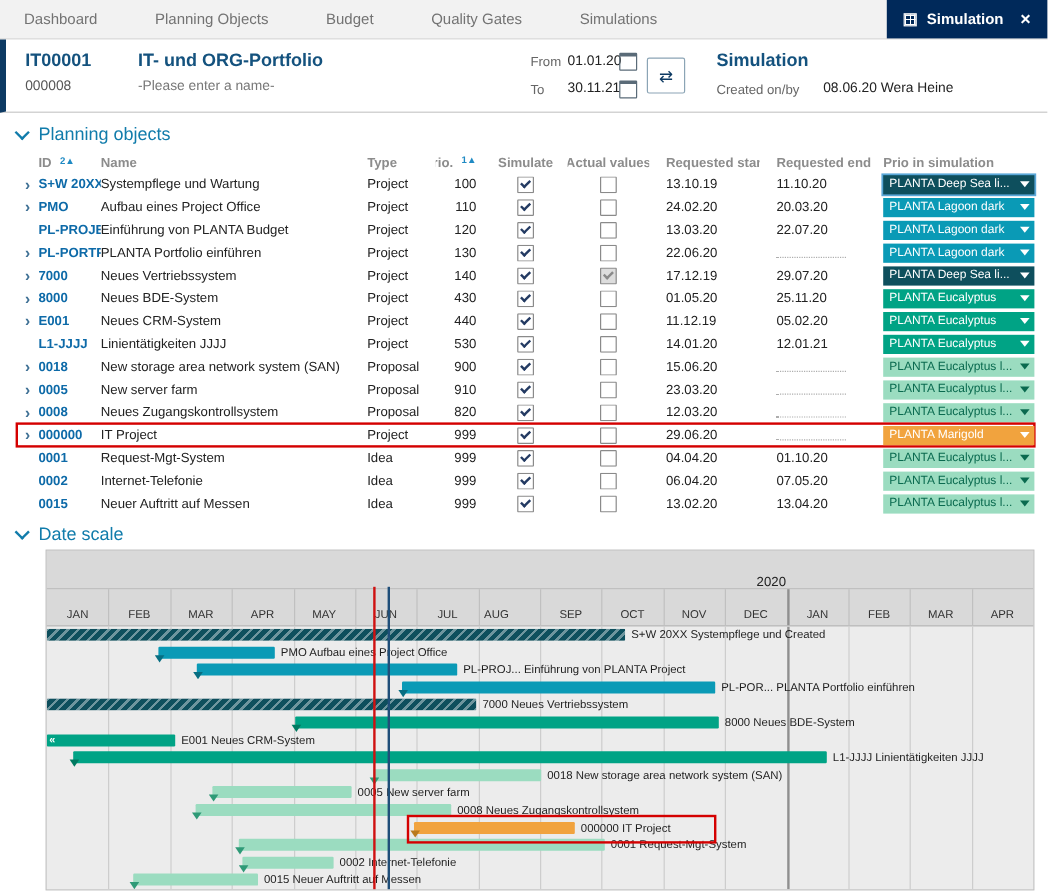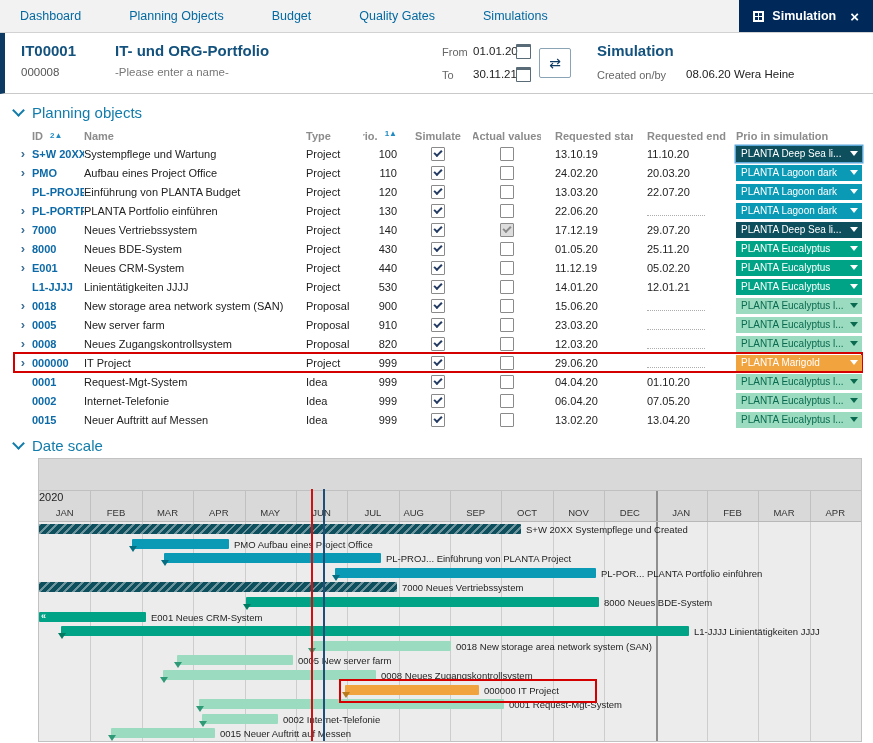--- a/index.html
+++ b/index.html
@@ -1,20 +1,20 @@
 <!DOCTYPE html>
 <html><head>
 <meta charset="utf-8">
 <style>
   html,body{margin:0;padding:0;width:873px;height:743px;overflow:hidden;background:#fff;
     font-family:"Liberation Sans", sans-serif;-webkit-font-smoothing:antialiased;}
   
   .topnav{height:33px;background:#f2f2f2;border-bottom:1px solid #d2d2d2;display:flex;align-items:stretch;box-sizing:border-box;}
   #nav-tabs{display:flex;align-items:stretch;flex:1;}
-  .nav-tab{display:flex;align-items:center;margin-left:48px;font-size:12.5px;color:#0369a1;cursor:pointer;white-space:nowrap;}
+  .nav-tab{display:flex;align-items:center;margin-left:48px;font-size:12.5px;color:#737373;cursor:pointer;white-space:nowrap;}
   .nav-tab:first-child{margin-left:20px;}
   .nav-active{display:flex;align-items:center;background:#00295a;color:#fff;padding:0 14px;gap:8px;font-size:12.5px;font-weight:bold;cursor:pointer;}
   .grid-icon{width:11px;height:11px;border:1px solid #fff;box-sizing:border-box;
     background-image:repeating-linear-gradient(0deg,#fff 0 1px,transparent 1px 4px),repeating-linear-gradient(90deg,#fff 0 1px,transparent 1px 4px);}
   .closex{font-size:15px;font-weight:bold;margin-left:6px;cursor:pointer;}
   
   .hdr{position:relative;height:61px;border-bottom:1px solid #c9c9c9;border-left:5px solid #0d3a63;box-sizing:border-box;background:#fff;}
   .ht{position:absolute;font-size:15px;font-weight:bold;color:#14527e;white-space:nowrap;}
   .hl{position:absolute;font-size:11px;color:#666;white-space:nowrap;}
   .hv{position:absolute;font-size:11.5px;color:#222;white-space:nowrap;}
@@ -47,21 +47,21 @@
   .cb.disabled{background:#ddd;}
   .cb.disabled::after{border-color:#8a8a8a;}
   .dotted{display:inline-block;width:58px;border-bottom:1px dotted #adadad;height:11px;}
   .dd{height:16px;display:flex;align-items:center;font-size:10px;padding:0 16px 0 5px;position:relative;width:126px;box-sizing:border-box;cursor:pointer;white-space:nowrap;overflow:hidden;}
   .dd.focused{box-shadow:0 0 0 1.5px #5aa7d8;}
   .dd-arrow{position:absolute;right:4px;width:0;height:0;border-left:4px solid transparent;border-right:4px solid transparent;border-top:5px solid;}
   
   .chart{position:relative;margin-left:38px;width:822px;height:282px;border:1px solid #c2c2c2;box-sizing:content-box;background:#ececec;}
   .scalehead{position:absolute;top:0;left:0;right:0;height:63px;background:#d9d9d9;border-bottom:1px solid #b8b8b8;box-sizing:border-box;z-index:1;}
   .yearrow{position:absolute;top:0;left:0;right:0;height:32px;border-bottom:1px solid #c0c0c0;box-sizing:border-box;}
-  .yearlabel{display:block;width:616px;text-align:left;font-size:11px;color:#222;margin-top:32px;}
+  .yearlabel{display:block;width:616px;text-align:right;font-size:11px;color:#222;margin-top:20px;}
   .month{position:absolute;bottom:3px;text-align:center;font-size:9.5px;color:#333;}
   .htick{position:absolute;top:32px;bottom:0;width:1px;background:#c0c0c0;}
   .plot{position:absolute;top:63px;left:0;right:0;bottom:0;background:#ececec;overflow:hidden;}
   .grid{position:absolute;top:0;bottom:0;width:1px;background:#cdcdcd;}
   .grid.yearline,.htick.yearline{background:#8f8f8f;width:2px;}
   .vline{position:absolute;top:30px;bottom:0;width:2px;z-index:6;}
   .vline.red{background:#cf1111;}
   .vline.navy{background:#1f4e79;}
   .bar{position:absolute;height:10px;border-radius:1px;z-index:4;cursor:pointer;}
   .bar.hatch{background-image:repeating-linear-gradient(135deg,rgba(255,255,255,.4) 0 2px,rgba(255,255,255,0) 2px 6px);}

